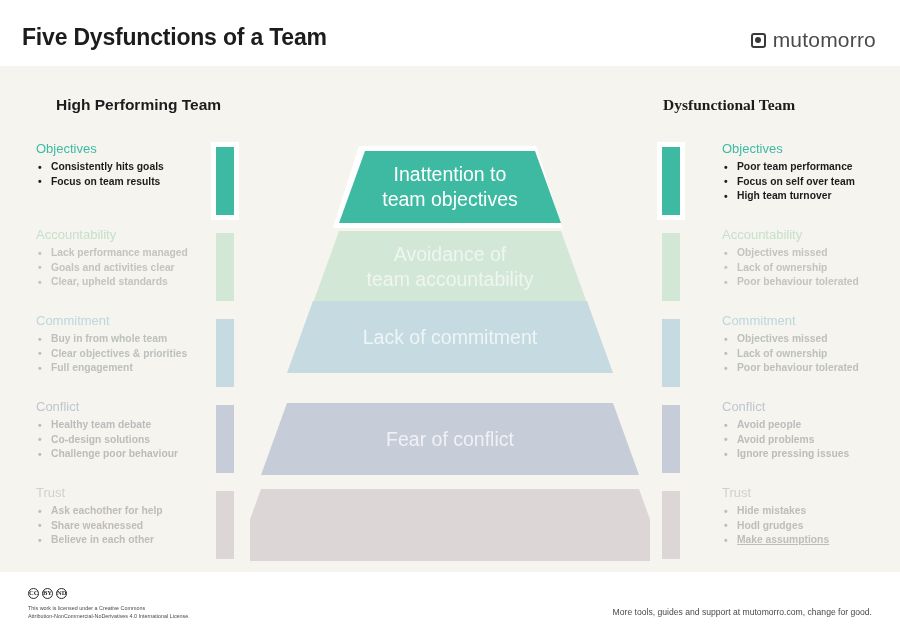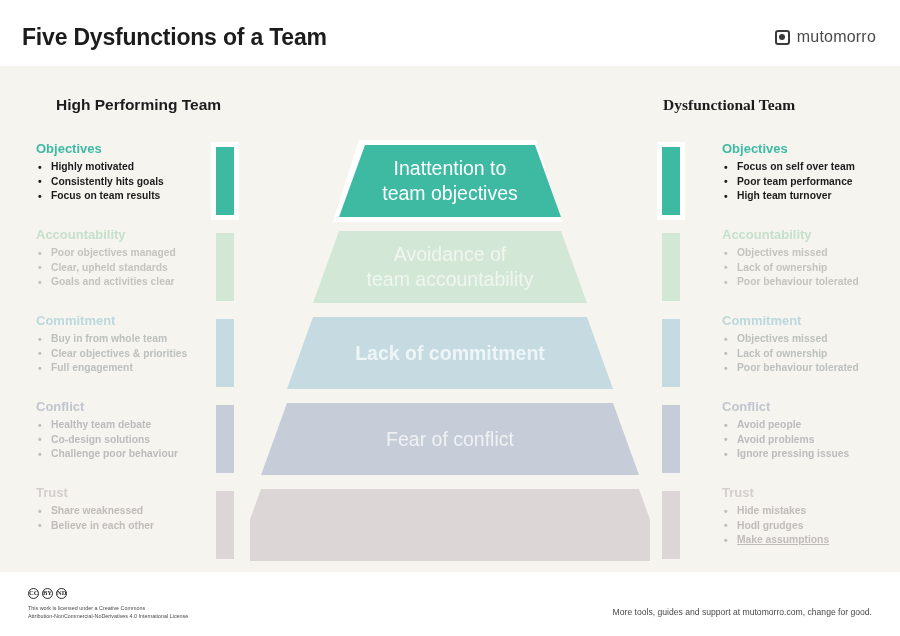--- a/index.html
+++ b/index.html
@@ -30,21 +30,21 @@
     display: flex; align-items: center; gap: 7px;
   }
   .brand-mark {
     width: 15px; height: 15px; border: 2px solid #3a3a3a; border-radius: 3px;
     display: flex; align-items: center; justify-content: center;
   }
   .brand-mark i {
     display: block; width: 6px; height: 6px; border-radius: 50%;
     background: #3a3a3a;
   }
-  .brand-name { font-size: 16px; color: #4a4a4a; letter-spacing: 0.2px; }
+  .brand-name { font-size: 21px; color: #4a4a4a; letter-spacing: 0.2px; }
 
   
   .panel {
     position: absolute; left: 0; top: 66px; width: 900px; height: 505px;
     background: #f5f4ef;
   }
   .col-head {
     position: absolute; top: 30px;
     font-size: 15.5px; font-weight: bold; color: #1c1c1c;
   }
@@ -52,21 +52,21 @@
   .col-head.right { left: 663px; font-family: Liberation Serif, serif; }
 
   
   .row { position: absolute; left: 0; width: 900px; }
 
   
   .side { position: absolute; top: 0; }
   .side.left  { left: 36px;  width: 168px; text-align: left; }
   .side.right { left: 722px; width: 170px; text-align: left; }
   .side h3 {
-    font-size: 13px; font-weight: bold; margin-bottom: 3px;
+    font-size: 13px; font-weight: normal; margin-bottom: 3px;
     line-height: 1.25;
   }
   .side ul { list-style: none; }
   .side li {
     position: relative; font-size: 10.3px; font-weight: bold;
     line-height: 14.4px; padding-left: 15px;
   }
   .side li::before {
     content: "•"; position: absolute; left: 2px; top: -0.5px;
     font-size: 10.5px;
@@ -133,48 +133,47 @@
   </div>
 
   <div class="panel">
     <div class="col-head left">High Performing Team</div>
     <div class="col-head right">Dysfunctional Team</div>
     <div id="rows-host">
         <div class="row" style="top: 0px;">
           <div class="side left" style="top: 75px;">
             <h3 style="color: rgb(62, 186, 163);">Objectives</h3>
             <ul>
-              <li style="color: rgb(28, 28, 28);">Highly motivated</li>
               <li style="color: rgb(28, 28, 28);">Consistently hits goals</li>
               <li style="color: rgb(28, 28, 28);">Focus on team results</li>
             </ul>
           </div>
           <div class="side right" style="top: 75px;">
             <h3 style="color: rgb(62, 186, 163);">Objectives</h3>
             <ul>
+              <li style="color: rgb(28, 28, 28);">Poor team performance</li>
               <li style="color: rgb(28, 28, 28);">Focus on self over team</li>
-              <li style="color: rgb(28, 28, 28);">Poor team performance</li>
               <li style="color: rgb(28, 28, 28);">High team turnover</li>
             </ul>
           </div>
           <div class="chip left hl" style="top: 81px; height: 68px; background: rgb(62, 186, 163);"></div>
           <div class="chip right hl" style="top: 81px; height: 68px; background: rgb(62, 186, 163);"></div>
-          <div class="band hl" style="top: 79px; height: 72px;">
+          <div class="band hl" style="top: 85px; height: 72px;">
             <div class="halo" style="clip-path: polygon(114px 0px, 291px 0px, 317px 100%, 88px 100%);"></div>
             <div class="shape" style="background: rgb(62, 186, 163); clip-path: polygon(115px 0px, 285px 0px, 311px 100%, 89px 100%);"></div>
             <div class="txt" style="color: rgb(255, 255, 255);">Inattention to<br>team objectives</div>
           </div>
         </div>
         <div class="row" style="top: 0px;">
           <div class="side left" style="top: 161px;">
             <h3 style="color: rgb(198, 224, 202);">Accountability</h3>
             <ul>
-              <li style="color: rgb(195, 197, 189);">Poor objectives managed</li>
+              <li style="color: rgb(195, 197, 189);">Lack performance managed</li>
+              <li style="color: rgb(195, 197, 189);">Goals and activities clear</li>
               <li style="color: rgb(195, 197, 189);">Clear, upheld standards</li>
-              <li style="color: rgb(195, 197, 189);">Goals and activities clear</li>
             </ul>
           </div>
           <div class="side right" style="top: 161px;">
             <h3 style="color: rgb(198, 224, 202);">Accountability</h3>
             <ul>
               <li style="color: rgb(195, 197, 189);">Objectives missed</li>
               <li style="color: rgb(195, 197, 189);">Lack of ownership</li>
               <li style="color: rgb(195, 197, 189);">Poor behaviour tolerated</li>
             </ul>
           </div>
@@ -197,21 +196,21 @@
           <div class="side right" style="top: 247px;">
             <h3 style="color: rgb(188, 215, 222);">Commitment</h3>
             <ul>
               <li style="color: rgb(189, 192, 189);">Objectives missed</li>
               <li style="color: rgb(189, 192, 189);">Lack of ownership</li>
               <li style="color: rgb(189, 192, 189);">Poor behaviour tolerated</li>
             </ul>
           </div>
           <div class="chip left" style="top: 253px; height: 68px; background: rgb(198, 218, 225);"></div>
           <div class="chip right" style="top: 253px; height: 68px; background: rgb(198, 218, 225);"></div>
-          <div class="band" style="top: 251px; height: 72px; font-weight: bold;">
+          <div class="band" style="top: 235px; height: 72px;">
             <div class="shape" style="background: rgb(198, 218, 225); clip-path: polygon(63px 0px, 337px 0px, 363px 100%, 37px 100%);"></div>
             <div class="txt" style="color: rgb(238, 245, 247);">Lack of commitment</div>
           </div>
         </div>
         <div class="row" style="top: 0px;">
           <div class="side left" style="top: 333px;">
             <h3 style="color: rgb(192, 197, 207);">Conflict</h3>
             <ul>
               <li style="color: rgb(188, 188, 188);">Healthy team debate</li>
               <li style="color: rgb(188, 188, 188);">Co-design solutions</li>
@@ -230,20 +229,21 @@
           <div class="chip right" style="top: 339px; height: 68px; background: rgb(198, 204, 216);"></div>
           <div class="band" style="top: 337px; height: 72px;">
             <div class="shape" style="background: rgb(198, 204, 216); clip-path: polygon(37px 0px, 363px 0px, 389px 100%, 11px 100%);"></div>
             <div class="txt" style="color: rgb(240, 241, 245);">Fear of conflict</div>
           </div>
         </div>
         <div class="row" style="top: 0px;">
           <div class="side left" style="top: 419px;">
             <h3 style="color: rgb(213, 206, 206);">Trust</h3>
             <ul>
+              <li style="color: rgb(192, 188, 186);">Ask eachother for help</li>
               <li style="color: rgb(192, 188, 186);">Share weaknessed</li>
               <li style="color: rgb(192, 188, 186);">Believe in each other</li>
             </ul>
           </div>
           <div class="side right" style="top: 419px;">
             <h3 style="color: rgb(213, 206, 206);">Trust</h3>
             <ul>
               <li style="color: rgb(192, 188, 186);">Hide mistakes</li>
               <li style="color: rgb(192, 188, 186);">Hodl grudges</li>
               <li style="color: rgb(192, 188, 186); text-decoration: underline;">Make assumptions</li>

